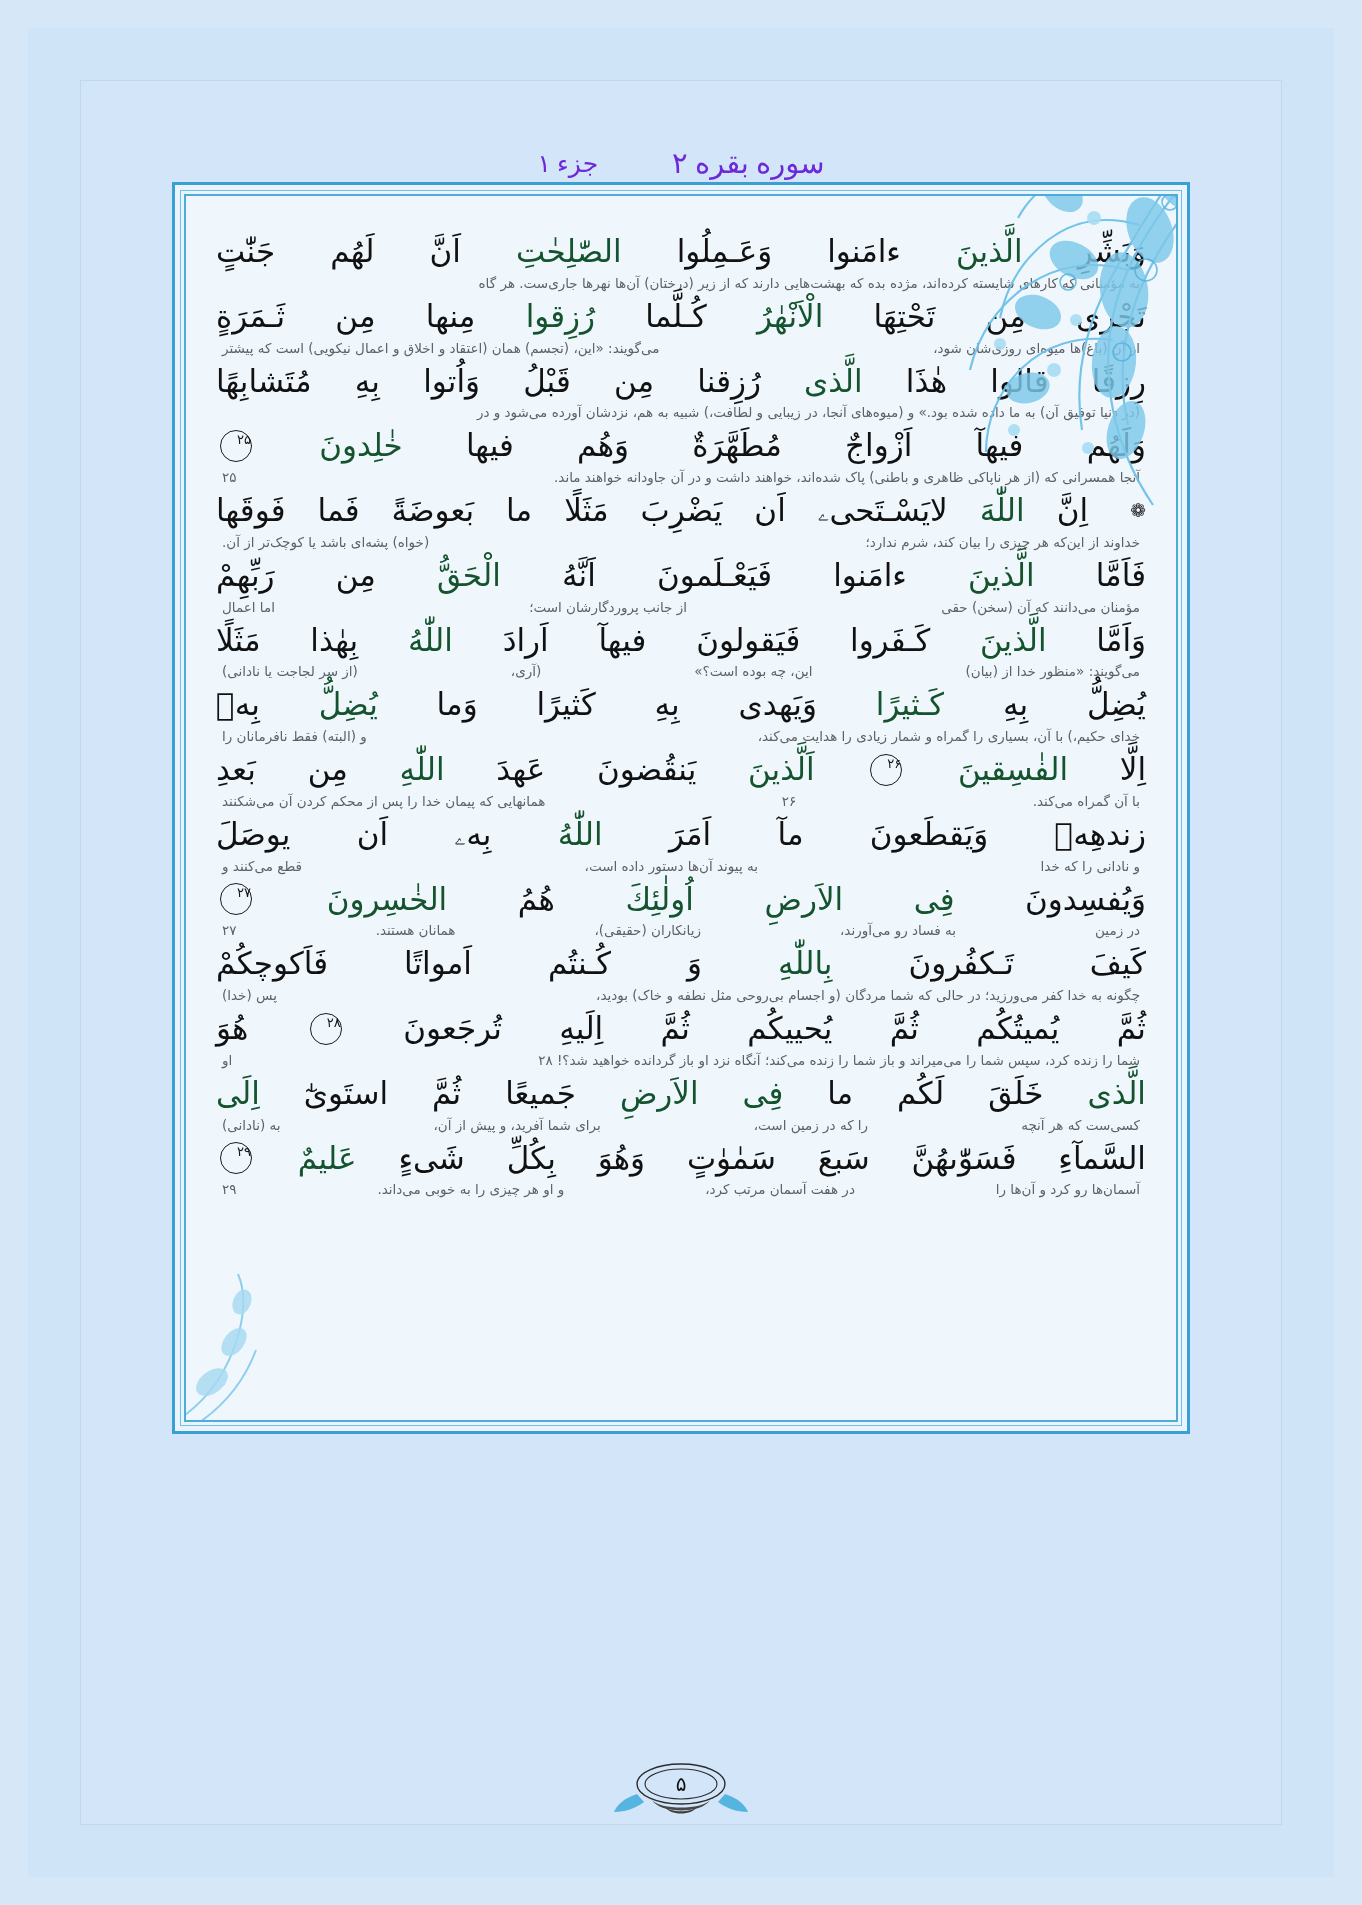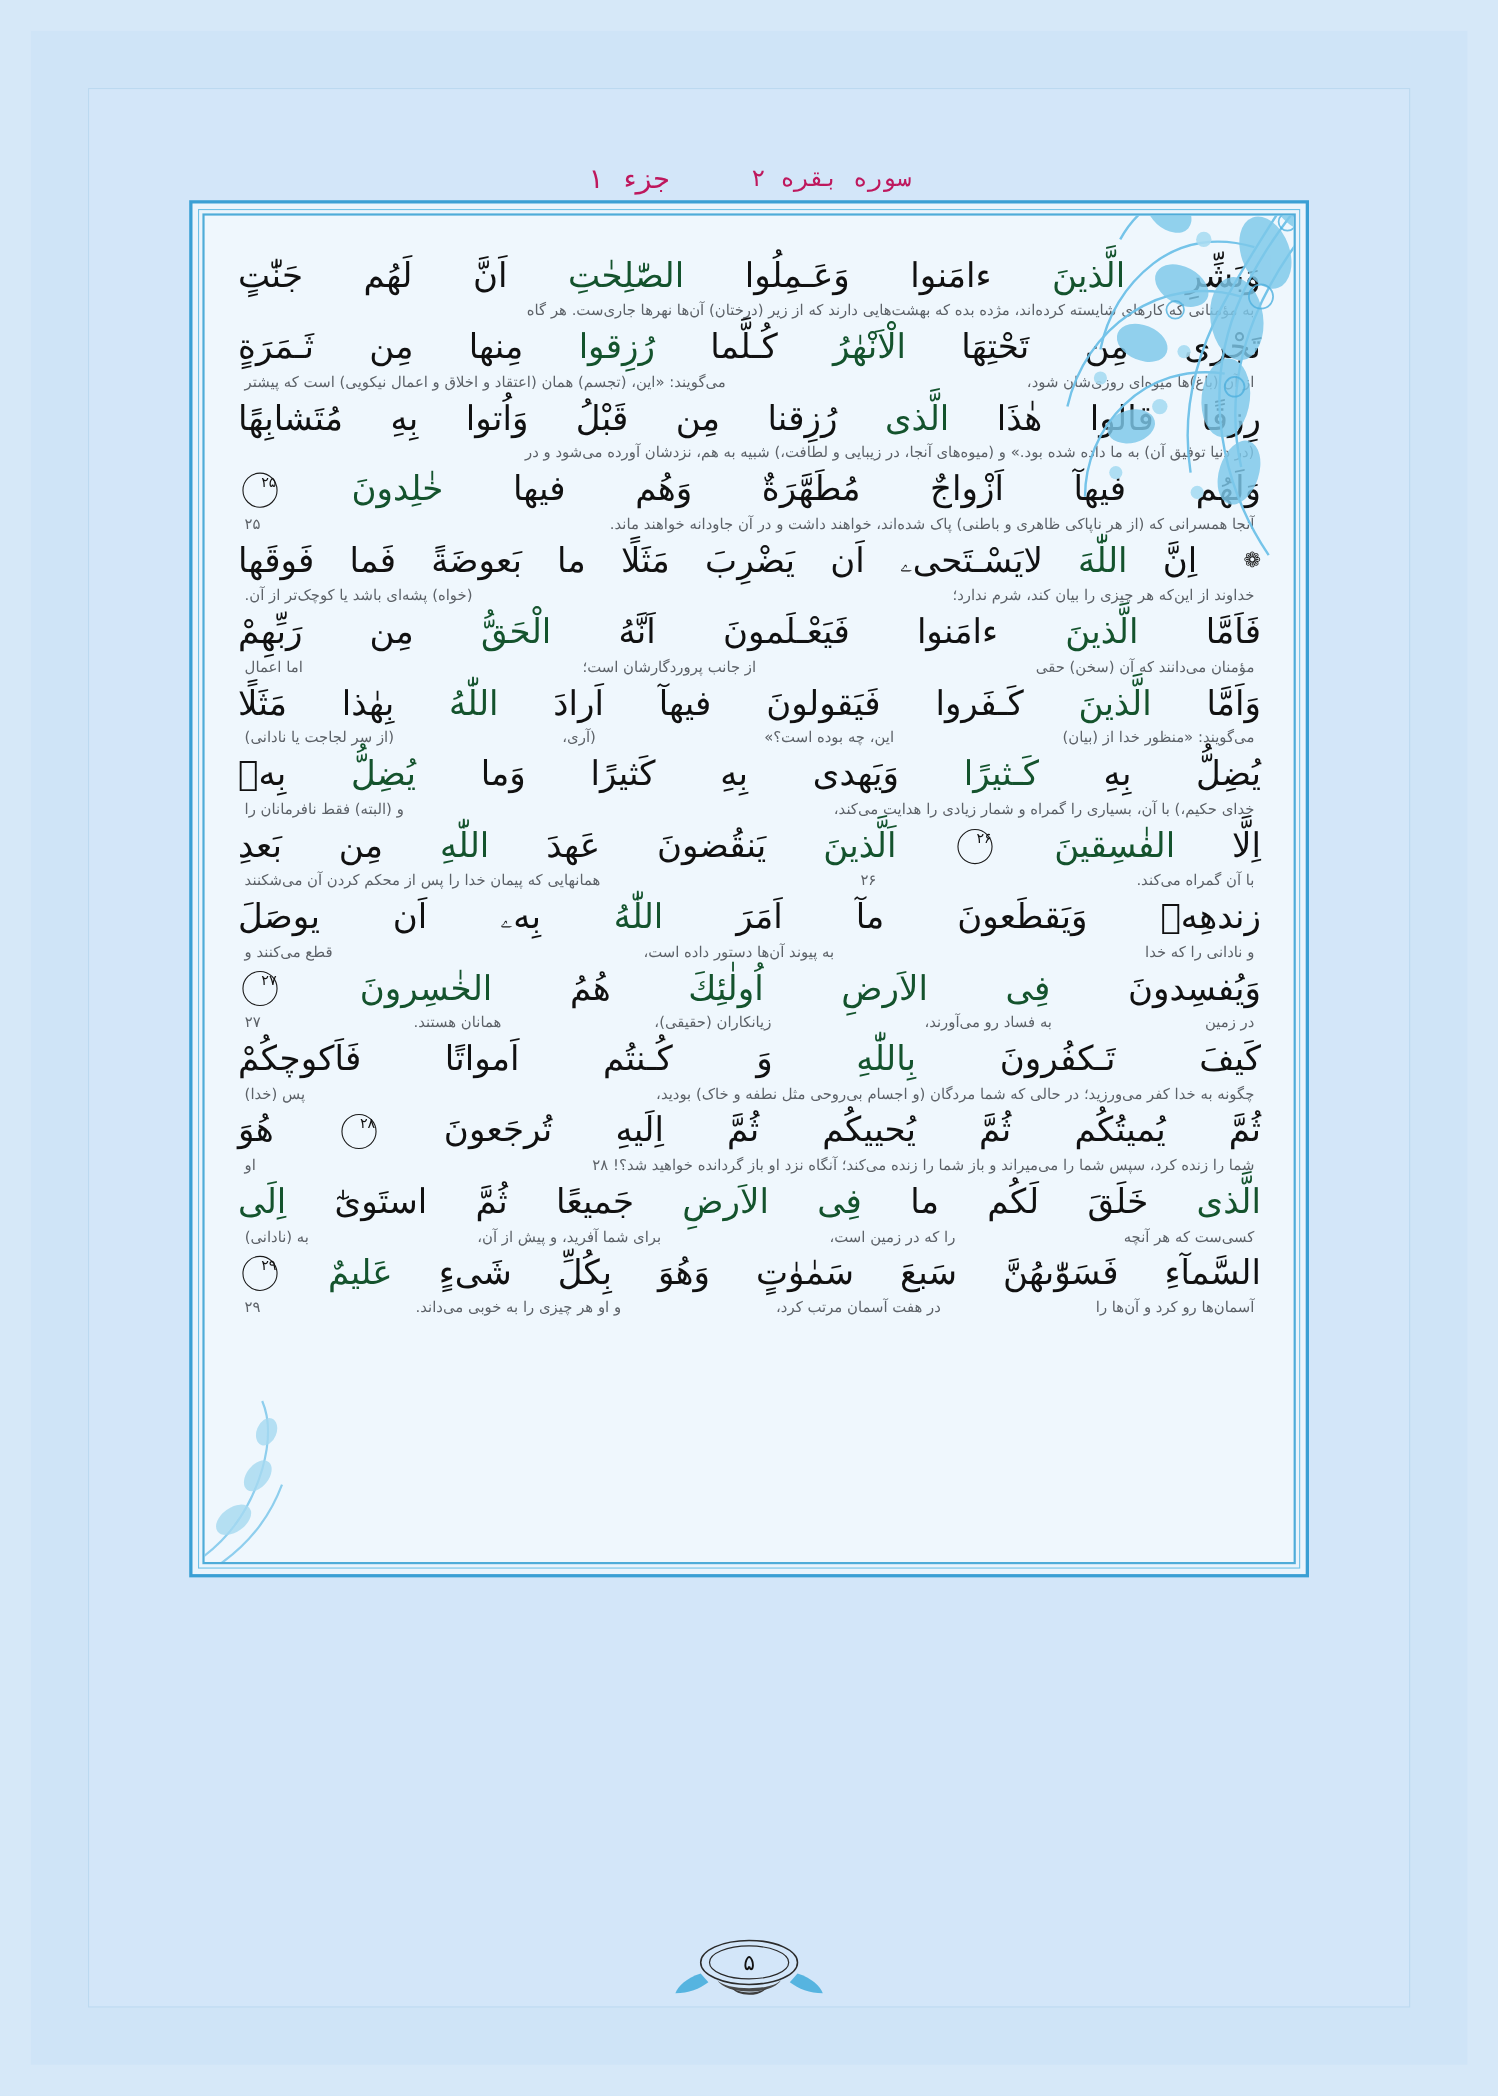--- a/index.html
+++ b/index.html
@@ -22,26 +22,26 @@
   }
 
   
   .page-header{
     position:absolute;top:136px;left:0;right:0;height:54px;
     display:flex;align-items:center;justify-content:center;
     gap:74px;
     pointer-events:none;
   }
   .hdr-text{
-    font-family:Liberation Mono, monospace;
-    font-size:25px;color:#be185d;letter-spacing:0.5px;
+    font-family:Liberation Serif, serif;
+    font-size:25px;color:#6d28d9;letter-spacing:0.5px;
     white-space:nowrap;
   }
   .hdr-juz{font-size:25px;}
-  .hdr-sura{font-size:22px;}
+  .hdr-sura{font-size:29px;}
 
   
   .frame-outer{
     position:absolute;left:172px;top:182px;width:1018px;height:1252px;
     border:3px solid #3a9fd4;
     background:#eaf4fc;
     box-sizing:border-box;
   }
   .frame-mid{
     position:absolute;left:5px;top:5px;right:5px;bottom:5px;

